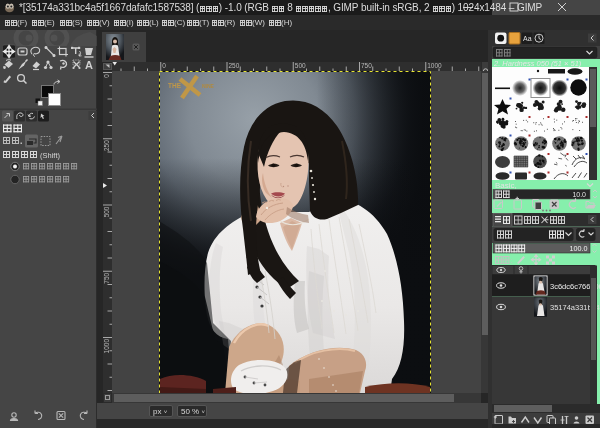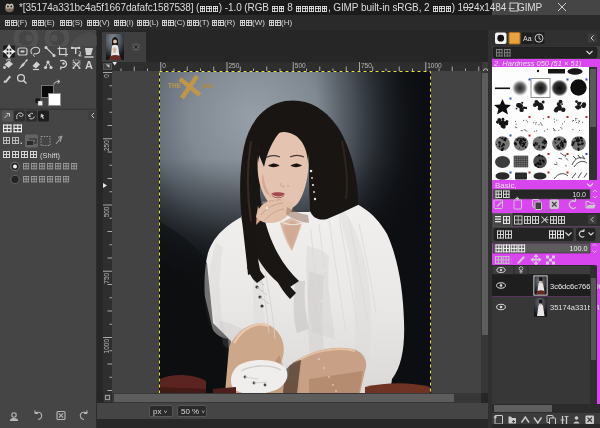--- a/index.html
+++ b/index.html
@@ -639,21 +639,21 @@
       <div class="abs" style="left:2px;top:1px;width:340px;height:8px;background:#5d5d5d"></div>
     </div>
 
  <div class="abs" style="left:0;top:373px;width:395px;height:16px;background:#454545;color:#d8d8d8;font-size:8px;line-height:16px">
   <div class="abs" style="left:52px;top:2px;width:24px;height:12px;background:#2a2a2a;border:1px solid #555;border-radius:2px;padding-left:3px;line-height:11px">px <span style="font-size:6px">˅</span></div>
   <div class="abs" style="left:80px;top:2px;width:30px;height:12px;background:#2a2a2a;border:1px solid #555;border-radius:2px;padding-left:3px;line-height:11px">50 % <span style="font-size:6px">˅</span></div>
  </div>
  <div class="abs" style="left:0;top:389px;width:395px;height:9px;background:#282828"></div>
 </div>
 
-<div class="abs" style="left:492px;top:30px;width:108px;height:398px;background:#d946ef" id="rpanel">
+<div class="abs" style="left:492px;top:30px;width:108px;height:398px;background:#86efac" id="rpanel">
  <svg class="abs" style="left:0;top:0" width="108" height="398" viewBox="0 0 108 398">
  <rect x="0" y="0" width="108" height="16" fill="#303030"></rect>
  <rect x="3" y="2.5" width="11.5" height="11.5" rx="2" fill="#f2f2f2"></rect>
  <circle cx="8.7" cy="8.2" r="3.4" fill="#111"></circle>
  <rect x="17" y="2.5" width="11" height="11.5" rx="1" fill="#e8a33d"></rect>
  <rect x="17" y="2.5" width="11" height="11.5" rx="1" fill="none" stroke="#a86f20" stroke-width="1"></rect>
  <rect x="29.5" y="2.5" width="11" height="11.5" rx="1" fill="#1d1d1d"></rect>
  <text x="31" y="11" font-size="7" fill="#e0e0e0" font-family="Liberation Sans">Aa</text>
  <rect x="41.5" y="2.5" width="11" height="11.5" rx="1" fill="#1d1d1d"></rect>
  <circle cx="47" cy="8.2" r="4" fill="none" stroke="#ccc" stroke-width="1"></circle>

